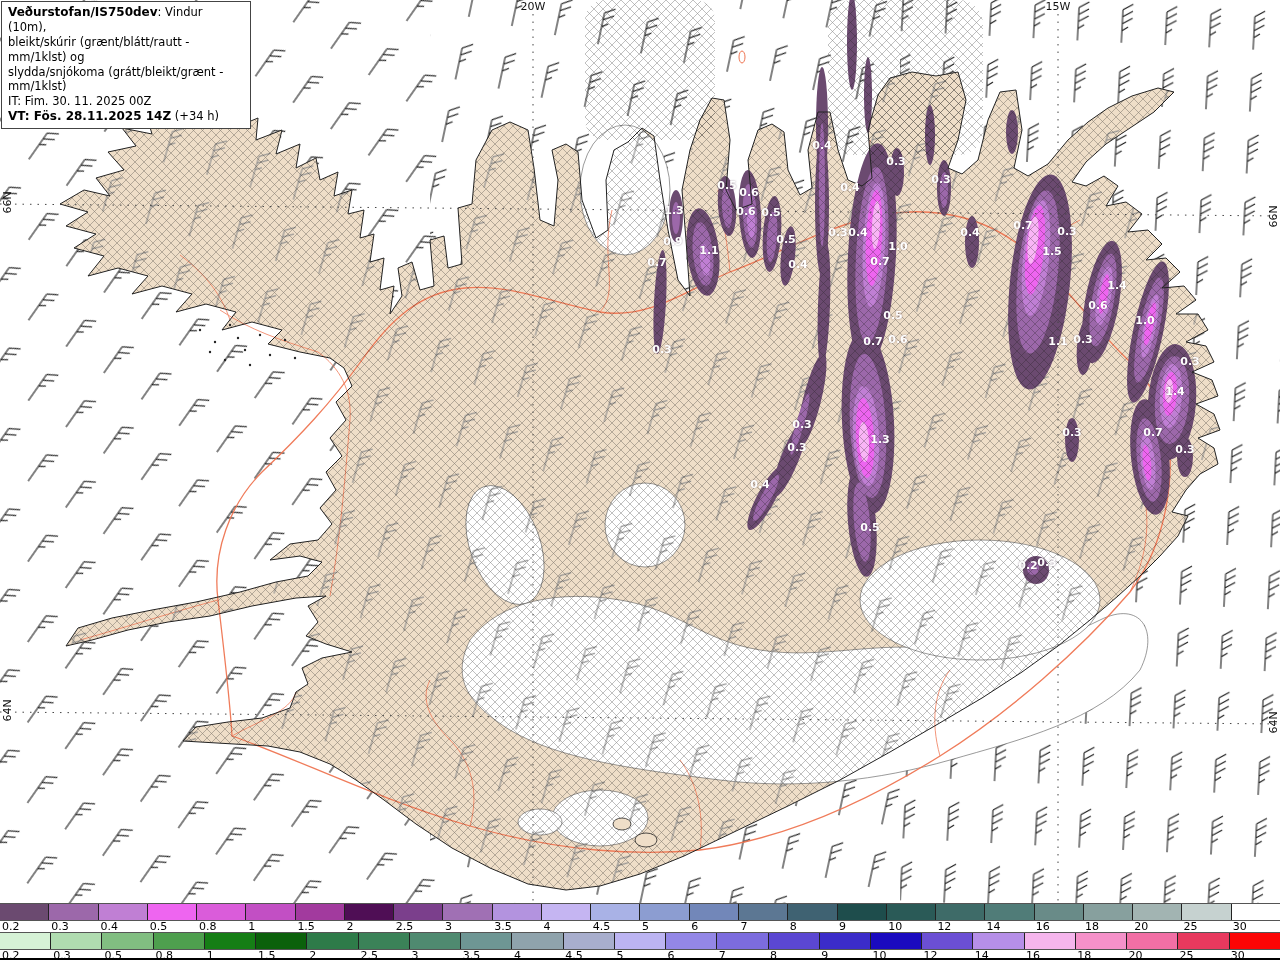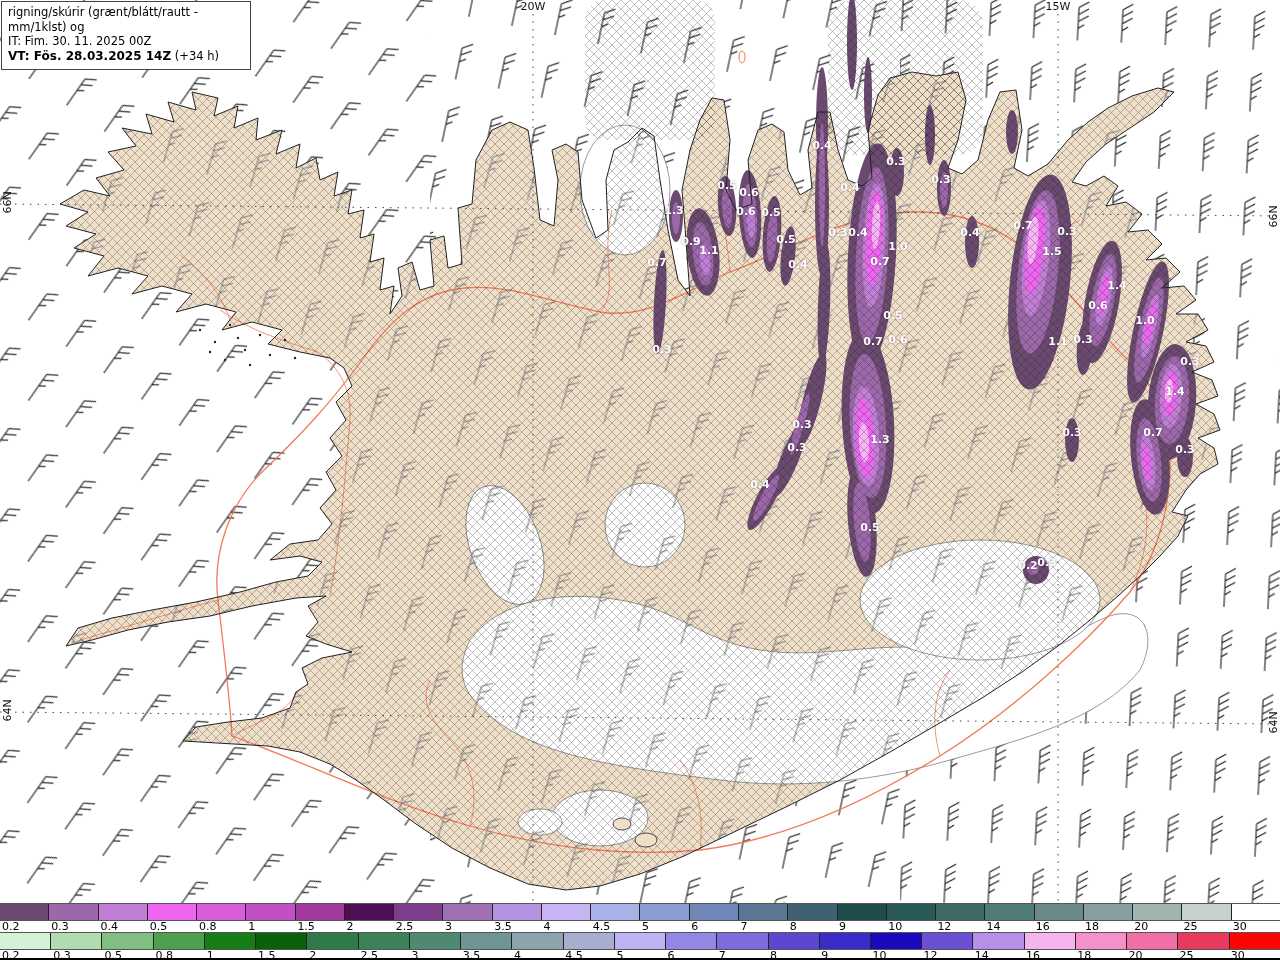--- a/index.html
+++ b/index.html
@@ -218,21 +218,21 @@
       <line x1="0" y1="712" x2="1280" y2="724"></line>
     </g>
   </svg>
 
   <div>
       <span class="plab" style="left: 727px; top: 186px;">0.5</span>
       <span class="plab" style="left: 749px; top: 193px;">0.6</span>
       <span class="plab" style="left: 746px; top: 212px;">0.6</span>
       <span class="plab" style="left: 771px; top: 213px;">0.5</span>
       <span class="plab" style="left: 786px; top: 240px;">0.5</span>
-      <span class="plab" style="left: 691px; top: 242px;">0.9</span>
+      <span class="plab" style="left: 673px; top: 242px;">0.9</span>
       <span class="plab" style="left: 709px; top: 251px;">1.1</span>
       <span class="plab" style="left: 798px; top: 265px;">0.4</span>
       <span class="plab" style="left: 657px; top: 263px;">0.7</span>
       <span class="plab" style="left: 662px; top: 350px;">0.3</span>
       <span class="plab" style="left: 674px; top: 211px;">1.3</span>
       <span class="plab" style="left: 822px; top: 146px;">0.4</span>
       <span class="plab" style="left: 850px; top: 188px;">0.4</span>
       <span class="plab" style="left: 838px; top: 233px;">0.3</span>
       <span class="plab" style="left: 858px; top: 233px;">0.4</span>
       <span class="plab" style="left: 898px; top: 247px;">1.0</span>
@@ -268,23 +268,25 @@
   <div>
       <span class="gtop" style="left: 533px;">20W</span>
       <span class="gtop" style="left: 1058px;">15W</span>
       <span class="gside" style="left: -4px; top: 196px;">66N</span>
       <span class="gside" style="left: -4px; top: 704px;">64N</span>
       <span class="gside" style="left: 1262px; top: 210px;">66N</span>
       <span class="gside" style="left: 1262px; top: 716px;">64N</span>
     </div>
 
   <div class="titlebox">
-    <div>rigning/skúrir (grænt/blátt/rautt - mm/1klst) og</div>
+    <div><b>Veðurstofan/IS750dev</b><span>: Vindur (10m),</span></div>
+    <div>bleikt/skúrir (grænt/blátt/rautt - mm/1klst) og</div>
+    <div>slydda/snjókoma (grátt/bleikt/grænt - mm/1klst)</div>
     <div>IT: Fim. 30. 11. 2025 00Z</div>
-    <div><b>VT: Fös. 28.03.2025 14Z</b><span> (+34 h)</span></div>
+    <div><b>VT: Fös. 28.11.2025 14Z</b><span> (+34 h)</span></div>
   </div>
 </div>
 
 <div class="scales">
   <div class="scalebar">
     <div class="strip">
         <div class="seg" style="background: rgb(107, 74, 112);"></div>
         <div class="seg" style="background: rgb(156, 104, 170);"></div>
         <div class="seg" style="background: rgb(192, 127, 212);"></div>
         <div class="seg" style="background: rgb(238, 101, 240);"></div>

